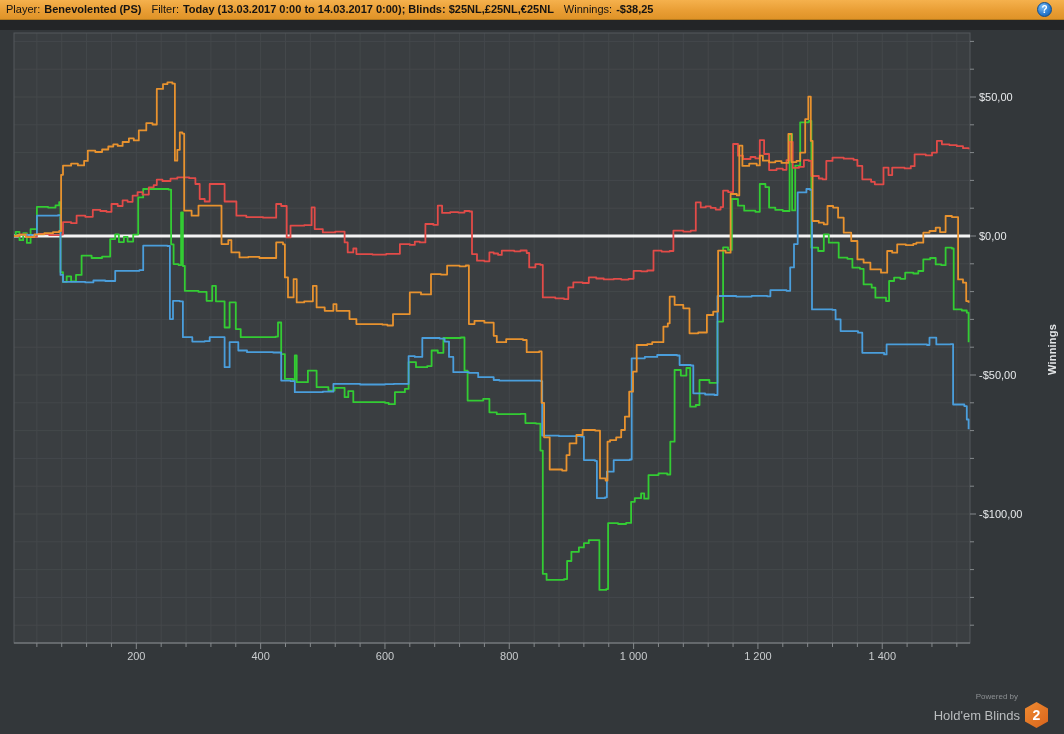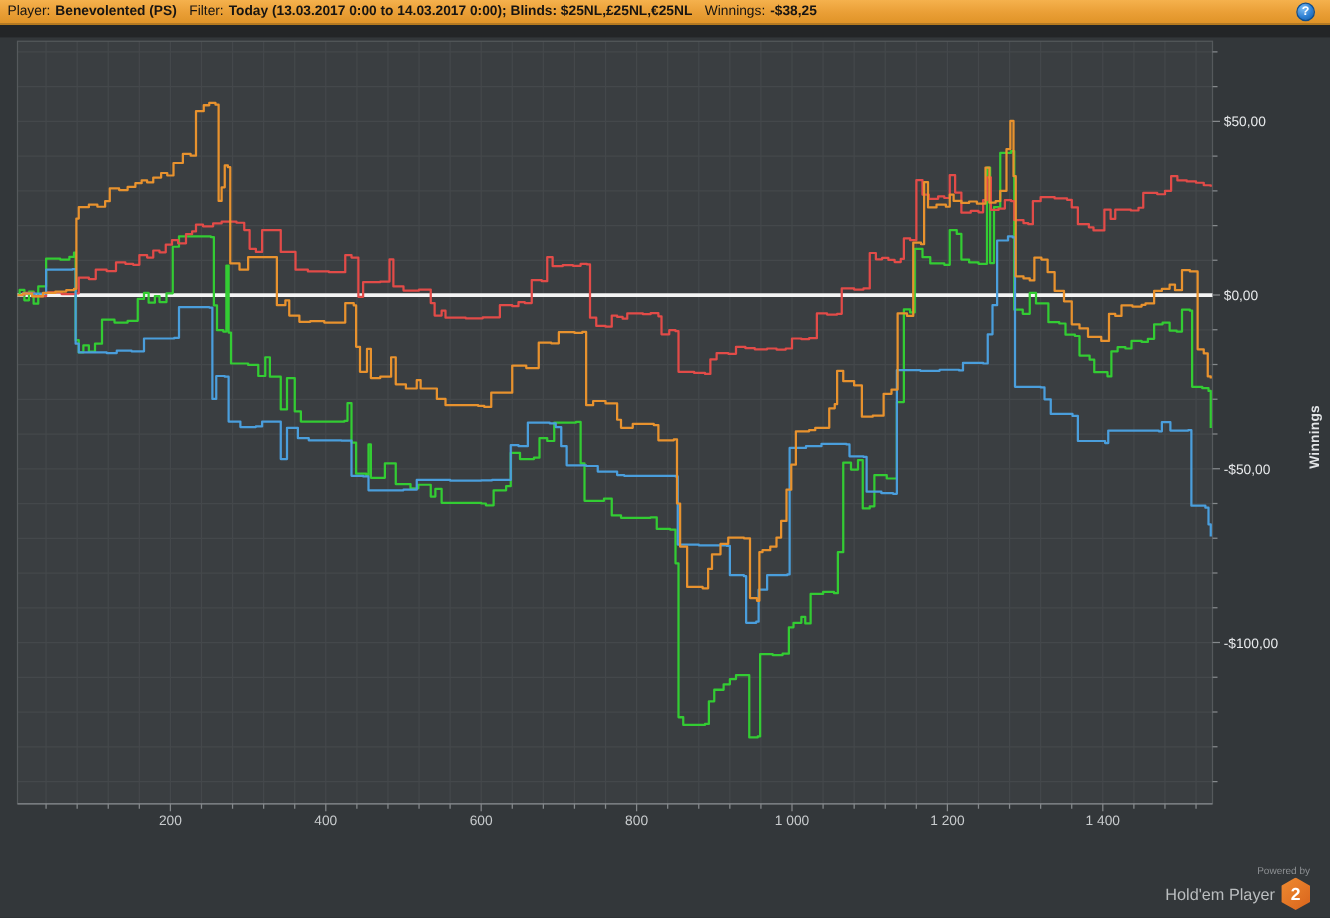--- a/index.html
+++ b/index.html
@@ -28,21 +28,21 @@
   svg.chart { position:absolute; left:0; top:0; }
 
   .xaxis-title { position:absolute; left:14px; top:671px; width:956px; text-align:center;
                  color:#e3e5e7; font-size:11px; font-weight:700; letter-spacing:0.2px; }
   .yaxis-title { position:absolute; right:6px; top:294px; color:#e3e5e7; font-size:11px;
                  font-weight:700; writing-mode:vertical-rl; transform:rotate(180deg);
                  letter-spacing:0.2px; }
 
   
   .brand { position:absolute; right:16px; bottom:6px; text-align:right; }
-  .brand .powered { color:#8d9093; font-size:8px; margin-bottom:1px; }
+  .brand .powered { color:#8d9093; font-size:8px; margin-right:30px; margin-bottom:1px; }
   .brand-row { display:flex; align-items:center; gap:5px; }
   .brand-name { color:#babdbf; font-size:13px; }
   .hexagon { position:relative; width:23px; height:26px;
              background:linear-gradient(135deg,#ef8b31,#d9641c);
              clip-path:polygon(50% 0%, 100% 25%, 100% 75%, 50% 100%, 0% 75%, 0% 25%);
              display:flex; align-items:center; justify-content:center; }
   .hexagon span { color:#fff; font-size:14px; font-weight:700; }
 </style>
 </head>
 <body>
@@ -202,21 +202,21 @@
         <text x="979" y="240" fill="#e8eaec" font-size="11px" text-anchor="start">$0,00</text>
         <text x="979" y="379" fill="#e8eaec" font-size="11px" text-anchor="start">-$50,00</text>
         <text x="979" y="518" fill="#e8eaec" font-size="11px" text-anchor="start">-$100,00</text>
       </svg>
 
     <div class="yaxis-title">Winnings</div>
 
     <div class="brand">
       <div class="powered">Powered by</div>
       <div class="brand-row">
-        <span class="brand-name">Hold'em Player</span>
+        <span class="brand-name">Hold'em Blinds</span>
         <div class="hexagon">
           <span>2</span>
         </div>
       </div>
     </div>
   </div>
 
 </div>
 
 </body></html>

